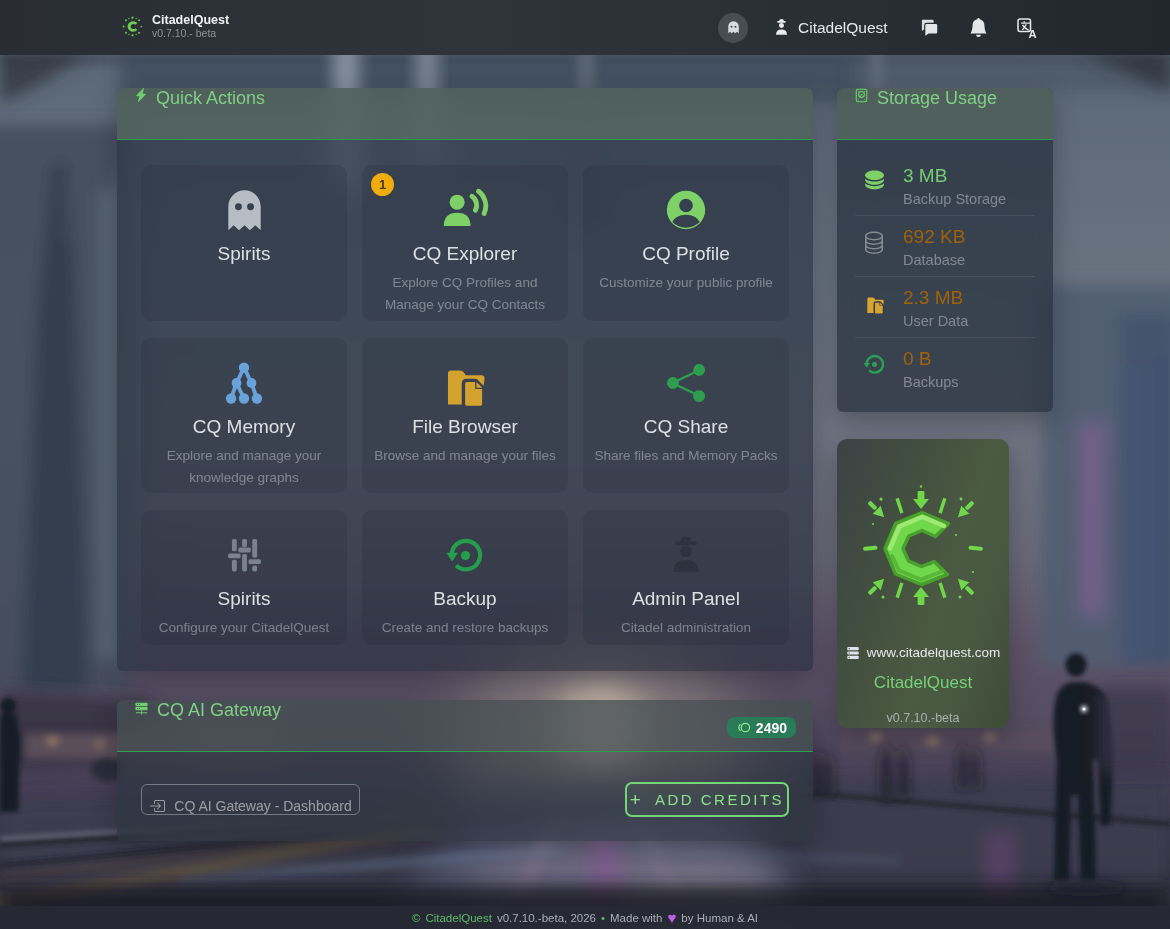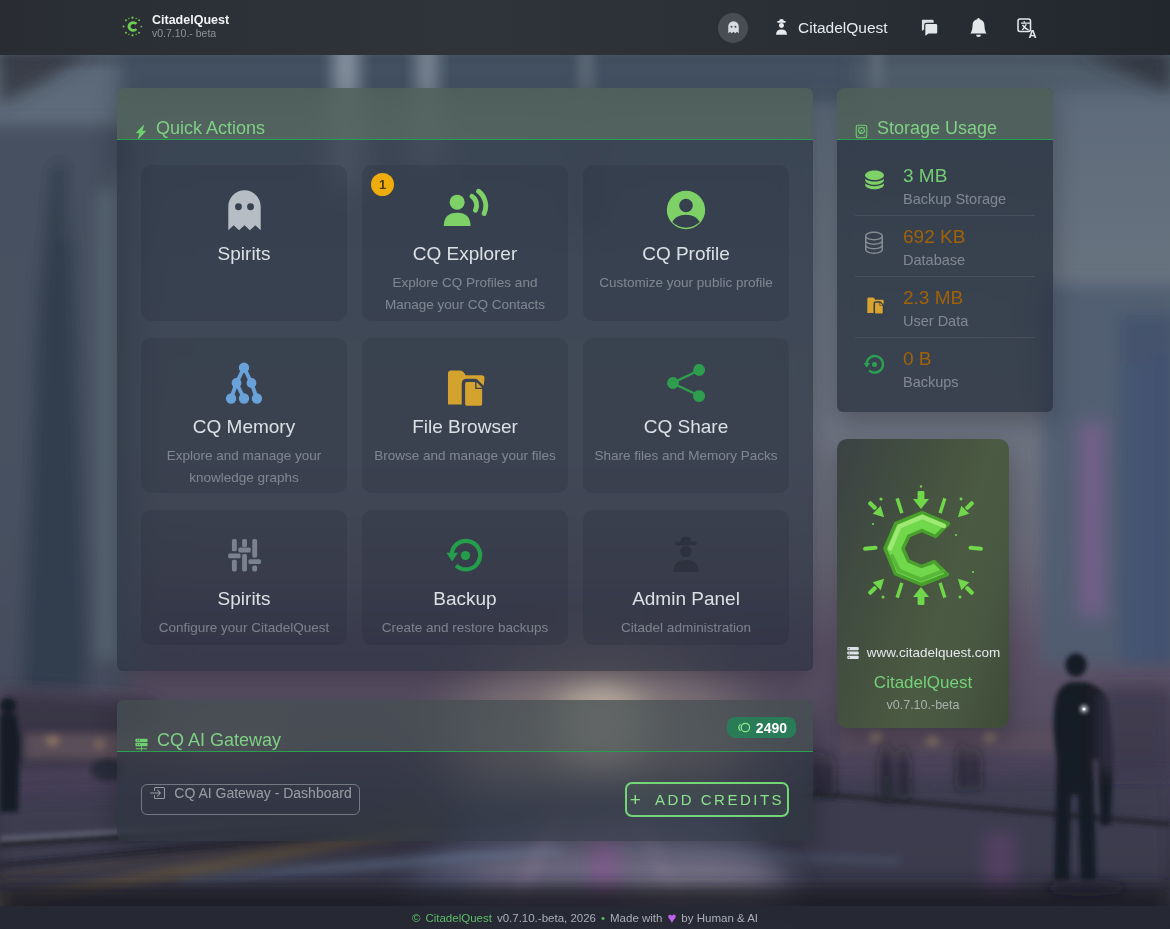--- a/index.html
+++ b/index.html
@@ -24,21 +24,21 @@
 .brand .t2 { color:#8b939b; font-size:10.5px; line-height:12px; }
 .navicon { position:absolute; top:0; height:55px; display:flex; align-items:center; justify-content:center; }
 .ghostbtn { left:718px; width:30px; }
 .ghostcirc { width:30px; height:30px; border-radius:50%; background:rgba(255,255,255,0.14); display:flex; align-items:center; justify-content:center; }
 .user { left:772px; }
 .user .uname { color:#e8eaed; font-size:15.5px; margin-left:7px; }
 .chat { left:920px; } .bell { left:969px; } .trans { left:1017px; }
 .panel { position:absolute; border-radius:6px; background:rgba(31,39,53,0.56); backdrop-filter:blur(14px);
   box-shadow:0 10px 26px rgba(10,12,18,0.28); z-index:10; }
 .phead { height:52px; border-bottom:1.5px solid #27a14d; border-radius:6px 6px 0 0;
-  background:rgba(100,120,105,0.58); display:flex; align-items:flex-end; padding:0 17px;
+  background:rgba(100,120,105,0.58); display:flex; align-items:flex-start; padding:0 17px;
   color:#7fd084; font-size:18px; }
 .phead svg { margin-right:8px; flex:0 0 auto; }
 #qa   { left:117px; top:88px;  width:696px; height:583px; }
 #gw   { left:117px; top:700px; width:696px; height:141px; background:rgba(44,51,61,0.60); }
 #gw .phead { background:rgba(88,98,98,0.45); }
 #st   { left:837px; top:88px;  width:216px; height:324px; background:rgba(28,35,48,0.62); }
 #logocard { position:absolute; left:837px; top:439px; width:172px; height:289px;
   border-radius:10px; z-index:10;
   background:linear-gradient(108deg,#3b4245 0%,#43503f 35%,#4b5a42 60%,#485741 78%,#3e4b37 100%);
   box-shadow:0 10px 26px rgba(10,12,18,0.28); text-align:center; }
@@ -56,36 +56,36 @@
 .strow { position:absolute; left:0; width:216px; height:61px; }
 .strow .sic { position:absolute; left:25px; top:14px; }
 .strow .sval { position:absolute; left:66px; top:10px; font-size:19px; color:#a16207; }
 .strow .slab { position:absolute; left:66px; top:36px; font-size:14.5px; color:rgba(235,240,245,0.40); }
 .sdiv::after { content:''; position:absolute; left:18px; right:18px; bottom:0; border-bottom:1px solid rgba(255,255,255,0.08); }
 .gbadge { position:absolute; right:17px; top:17px; height:21px; background:#2a7b57; border-radius:8px;
   display:flex; align-items:center; padding:0 9px; color:#fff; font-size:14px; font-weight:bold; }
 .gbadge svg { margin-right:5px; }
 .btn-dash { position:absolute; left:24px; top:84px; width:219px; height:31px;
   border:1px solid rgba(255,255,255,0.32); border-radius:6px; color:rgba(255,255,255,0.5);
-  font-size:15px; display:flex; align-items:flex-start; justify-content:center; }
+  font-size:15px; display:flex; align-items:flex-end; justify-content:center; }
 .btn-dash svg { margin-right:9px; } .btn-dash { font-size:14px; }
 .btn-add { position:absolute; left:508px; top:82px; width:164px; height:35px;
   border:2px solid #72d676; border-radius:7px; color:#8ce28c; font-size:15px;
   letter-spacing:2.5px; display:flex; align-items:center; justify-content:center;
   background:rgba(110,160,110,0.10); }
 .btn-add .pl { font-size:19px; letter-spacing:0; margin-right:14px; font-weight:normal; }
 footer { position:absolute; left:0; top:906px; width:1170px; height:23px;
   background:rgba(38,41,52,0.96); z-index:15; display:flex; align-items:center; justify-content:center;
   font-size:11.5px; color:#a9aeb5; }
 footer .gr { color:#5dbd66; }
 footer span { margin:0 2.5px; }
 .lg-www { margin-top:0; color:#e4e8ec; font-size:13.5px; display:flex; align-items:center; justify-content:center; }
 .lg-www svg { margin-right:7px; }
 .lg-name { margin-top:13px; color:#74d178; font-size:17px; }
-.lg-ver { margin-top:5px; color:#a7b0ab; font-size:12.5px; }
+.lg-ver { margin-top:18px; color:#a7b0ab; font-size:12.5px; }
 </style>
 </head>
 <body>
 <div id="bg">
 <svg width="1170" height="929" viewBox="0 0 1170 929">
 <defs>
 <filter id="b2" x="-50%" y="-50%" width="200%" height="200%">
           <feGaussianBlur stdDeviation="2"></feGaussianBlur>
         </filter>
 <filter id="b4" x="-50%" y="-50%" width="200%" height="200%">

